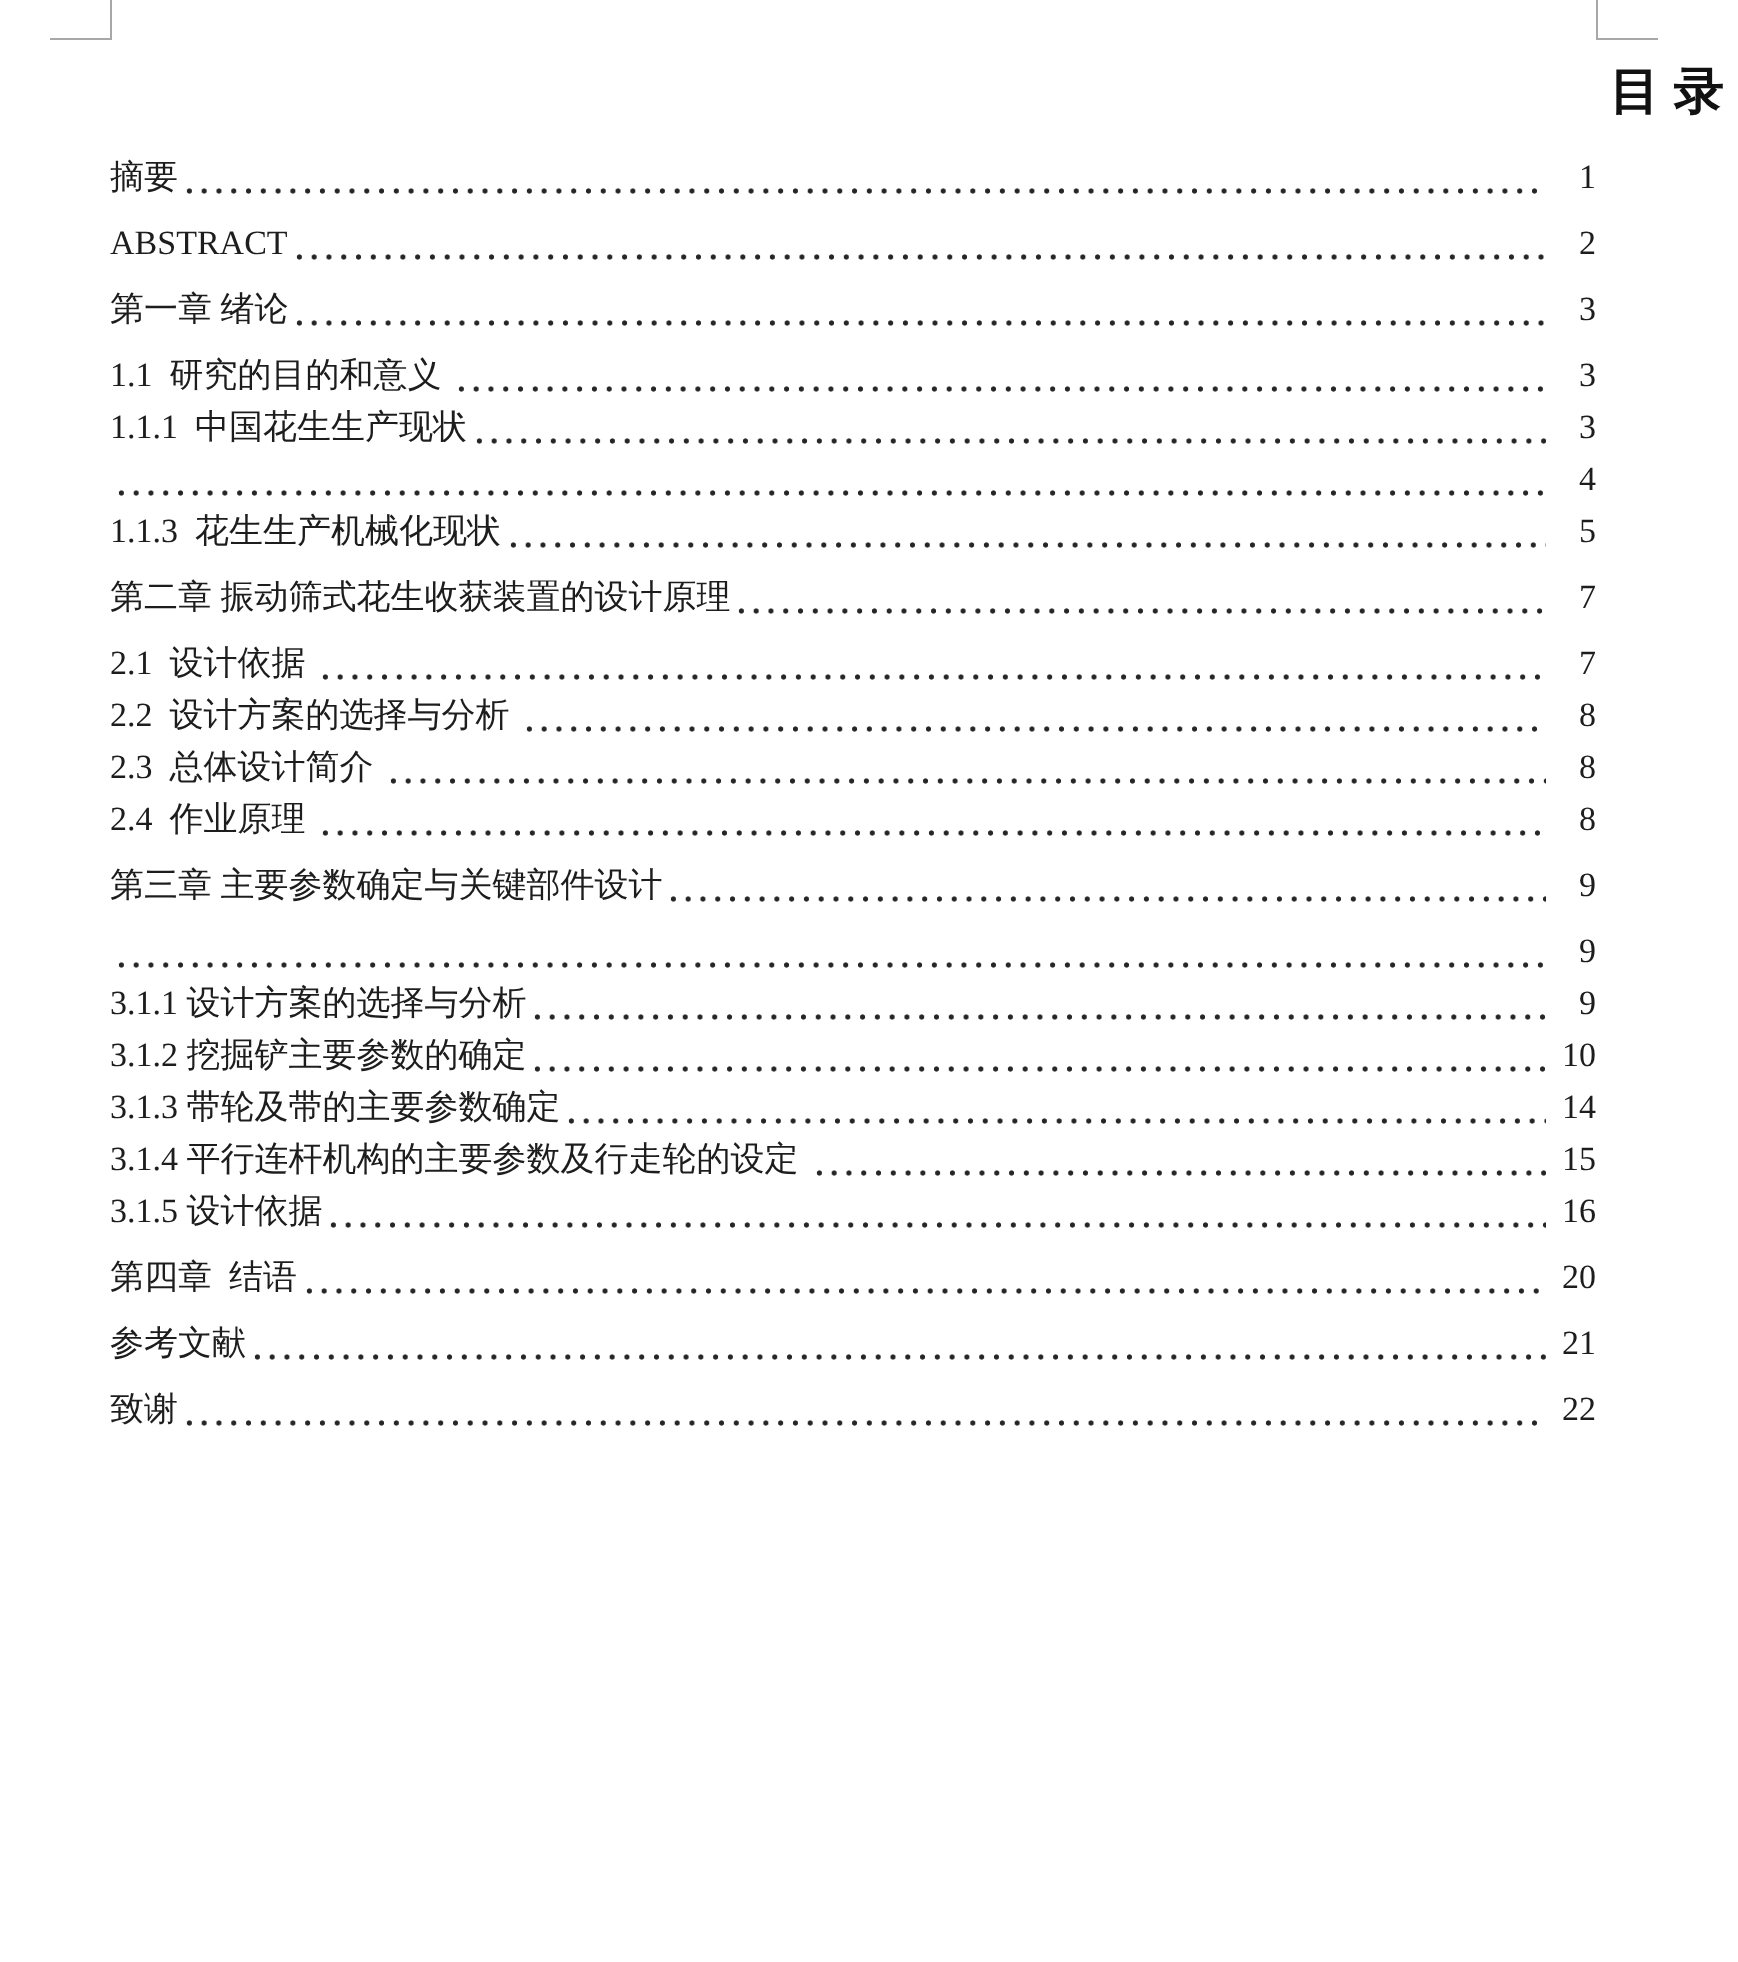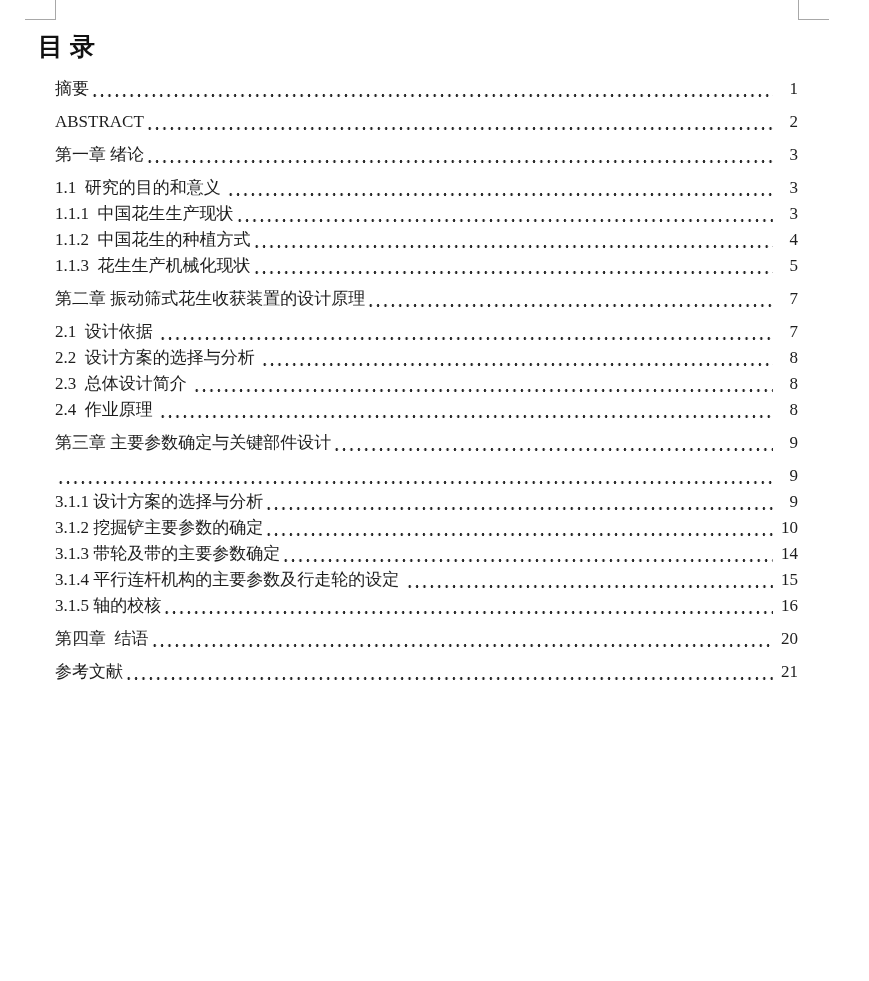--- a/index.html
+++ b/index.html
@@ -32,21 +32,21 @@
   .corner-tr {
     left: 798px;
     border-left: 1px solid #a8a8a8;
     border-bottom: 1px solid #a8a8a8;
   }
   .title {
     margin: 0;
     padding-top: 28px;
     height: 38px;
     line-height: 38px;
-    text-align: left;
+    text-align: right;
     font-size: 25px;
     font-weight: bold;
     letter-spacing: 7px;
     text-indent: 7px; 
     color: #111111;
     padding-left: 31px;
   }
   .entries {
     margin-top: 10px;
     padding: 0 71px 0 55px;
@@ -109,21 +109,20 @@
     <span class="label">1.1  研究的目的和意义 </span>
     <span class="leader"></span>
     <span class="pagenum">3</span>
   </div>
       <div class="row level-2">
     <span class="label">1.1.1  中国花生生产现状</span>
     <span class="leader"></span>
     <span class="pagenum">3</span>
   </div>
       <div class="row level-2">
-    <span class="label">1.1.2  中国花生的种植方式</span>
     <span class="leader"></span>
     <span class="pagenum">4</span>
   </div>
       <div class="row level-2">
     <span class="label">1.1.3  花生生产机械化现状</span>
     <span class="leader"></span>
     <span class="pagenum">5</span>
   </div>
       <div class="row level-1">
     <span class="label">第二章 振动筛式花生收获装置的设计原理</span>
@@ -173,28 +172,33 @@
     <span class="label">3.1.3 带轮及带的主要参数确定</span>
     <span class="leader"></span>
     <span class="pagenum">14</span>
   </div>
       <div class="row level-2">
     <span class="label">3.1.4 平行连杆机构的主要参数及行走轮的设定 </span>
     <span class="leader"></span>
     <span class="pagenum">15</span>
   </div>
       <div class="row level-2">
-    <span class="label">3.1.5 轴的校核</span>
+    <span class="label">3.1.5 设计依据</span>
     <span class="leader"></span>
     <span class="pagenum">16</span>
   </div>
       <div class="row level-1">
     <span class="label">第四章  结语</span>
     <span class="leader"></span>
     <span class="pagenum">20</span>
   </div>
       <div class="row level-1">
     <span class="label">参考文献</span>
     <span class="leader"></span>
     <span class="pagenum">21</span>
+  </div>
+      <div class="row level-1">
+    <span class="label">致谢</span>
+    <span class="leader"></span>
+    <span class="pagenum">22</span>
   </div>
     </div>
 </div>
 
 </body></html>

